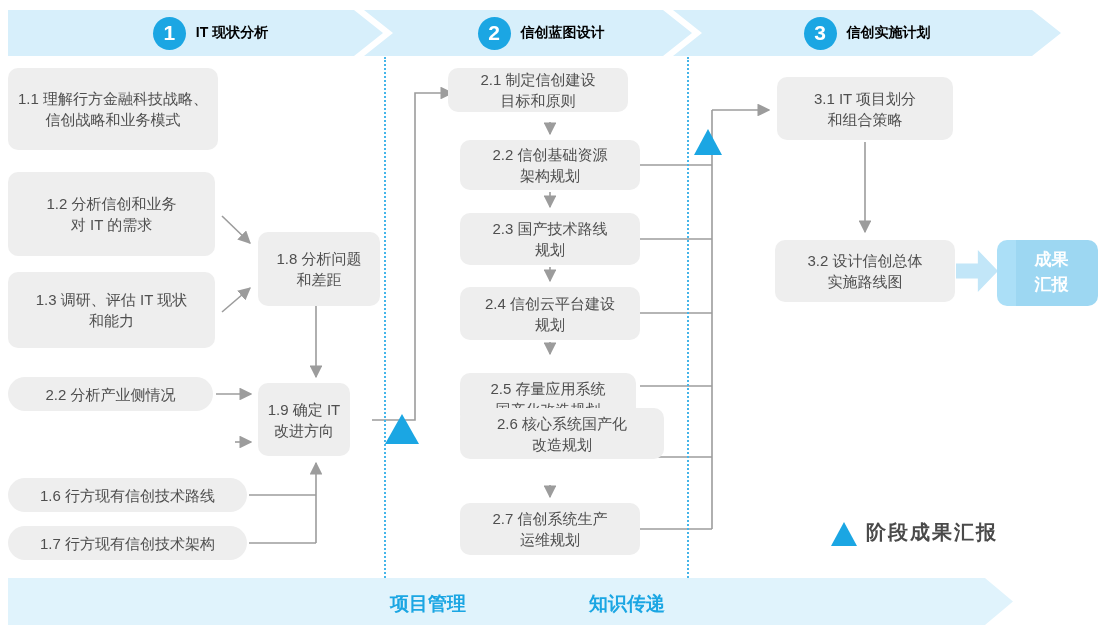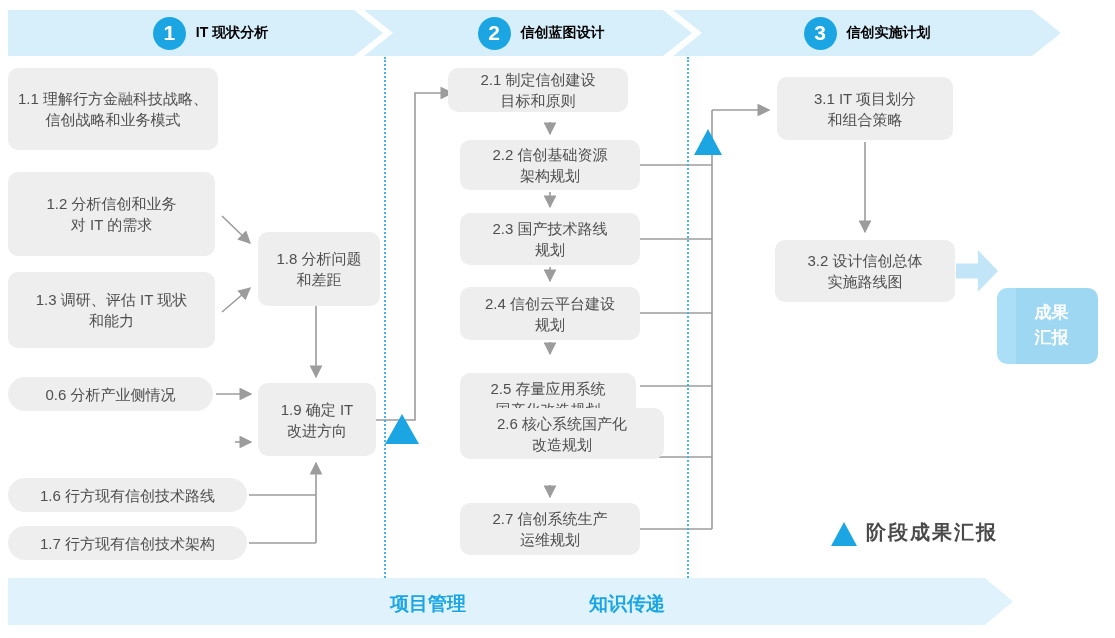--- a/index.html
+++ b/index.html
@@ -30,25 +30,25 @@
   }
   .pill{border-radius:17px;}
   
   .tri{position:absolute;width:0;height:0;border-style:solid;border-color:transparent;}
   .tri-1{left:385px;top:411px;border-left-width:17px;border-right-width:17px;border-bottom:30px solid #1BA6E3;}
   .tri-2{left:694px;top:126px;border-left-width:14px;border-right-width:14px;border-bottom:26px solid #1BA6E3;}
   .tri-legend{left:831px;top:519px;border-left-width:13px;border-right-width:13px;border-bottom:24px solid #1BA6E3;}
   .legend-label{position:absolute;left:866px;top:519px;font-size:20px;font-weight:bold;color:#4A4A4A;letter-spacing:2px;white-space:nowrap;}
   
   .outcome{
-    position:absolute;left:997px;top:240px;width:101px;height:76px;border-radius:10px;
+    position:absolute;left:997px;top:240px;width:101px;height:66px;border-radius:10px;
     background:linear-gradient(90deg,#ABDFF7 0,#ABDFF7 19px,#9DD7F2 19px);
     color:#ffffff;font-weight:bold;font-size:17px;line-height:1.45;
     display:flex;align-items:center;justify-content:center;text-align:center;
-    white-space:pre-line;padding-left:8px;box-sizing:border-box;margin-top:48px;
+    white-space:pre-line;padding-left:8px;box-sizing:border-box;
   }
   .big-arrow{
     position:absolute;left:956px;top:250px;width:42px;height:42px;background:#C2E6F8;
     clip-path:polygon(0 32%,52% 32%,52% 0,100% 50%,52% 100%,52% 68%,0 68%);
   }
   
   .bottom-band{
     position:absolute;left:8px;top:578px;width:1005px;height:47px;background:#E0F3FC;
     clip-path:polygon(0 0,977px 0,100% 50%,977px 100%,0 100%);
   }
@@ -118,26 +118,26 @@
       <span class="band-title">信创实施计划</span>
     </div>
   </div>
 
   <div class="gbox" style="left:8px;top:68px;width:210px;height:82px">1.1 理解行方金融科技战略、
 信创战略和业务模式</div>
   <div class="gbox" style="left:8px;top:172px;width:207px;height:84px">1.2 分析信创和业务
 对 IT 的需求</div>
   <div class="gbox" style="left:8px;top:272px;width:207px;height:76px">1.3 调研、评估 IT 现状
 和能力</div>
-  <div class="gbox pill" style="left:8px;top:377px;width:205px;height:34px">0.6 分析产业侧情况</div>
+  <div class="gbox pill" style="left:8px;top:377px;width:205px;height:34px">2.2 分析产业侧情况</div>
   <div class="gbox pill" style="left:8px;top:478px;width:239px;height:34px">1.6 行方现有信创技术路线</div>
   <div class="gbox pill" style="left:8px;top:526px;width:239px;height:34px">1.7 行方现有信创技术架构</div>
   <div class="gbox" style="left:258px;top:232px;width:122px;height:74px">1.8 分析问题
 和差距</div>
-  <div class="gbox" style="left:258px;top:383px;width:118px;height:73px">1.9 确定 IT
+  <div class="gbox" style="left:258px;top:383px;width:92px;height:73px">1.9 确定 IT
 改进方向</div>
 
   <div class="gbox" style="left:448px;top:68px;width:180px;height:44px">2.1 制定信创建设
 目标和原则</div>
   <div class="gbox" style="left:460px;top:140px;width:180px;height:50px">2.2 信创基础资源
 架构规划</div>
   <div class="gbox" style="left:460px;top:213px;width:180px;height:52px">2.3 国产技术路线
 规划</div>
   <div class="gbox" style="left:460px;top:287px;width:180px;height:53px">2.4 信创云平台建设
 规划</div>

